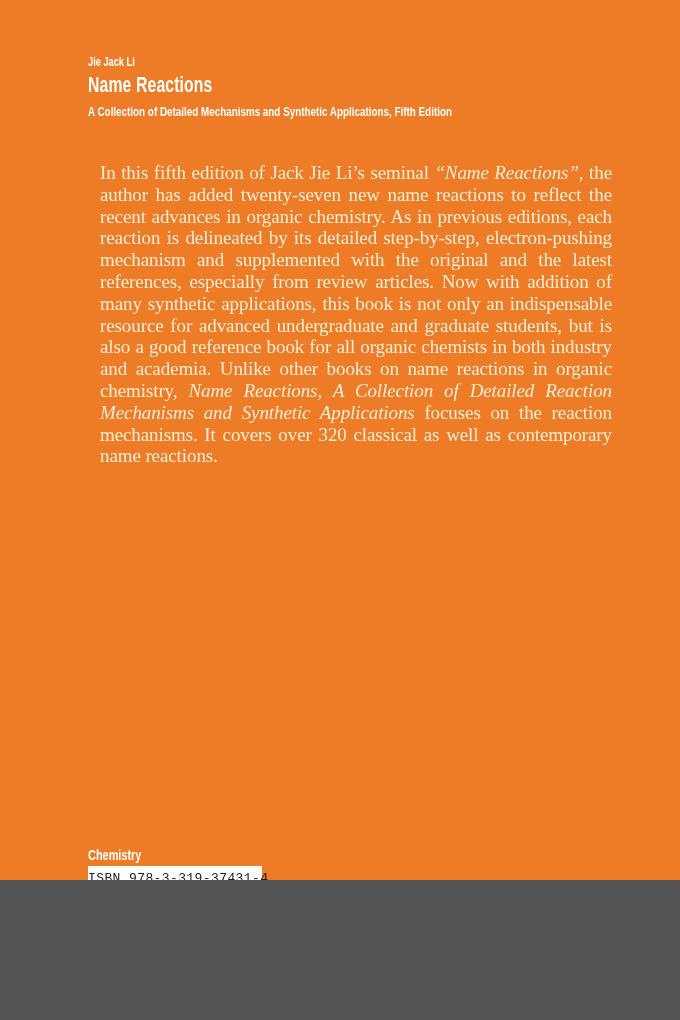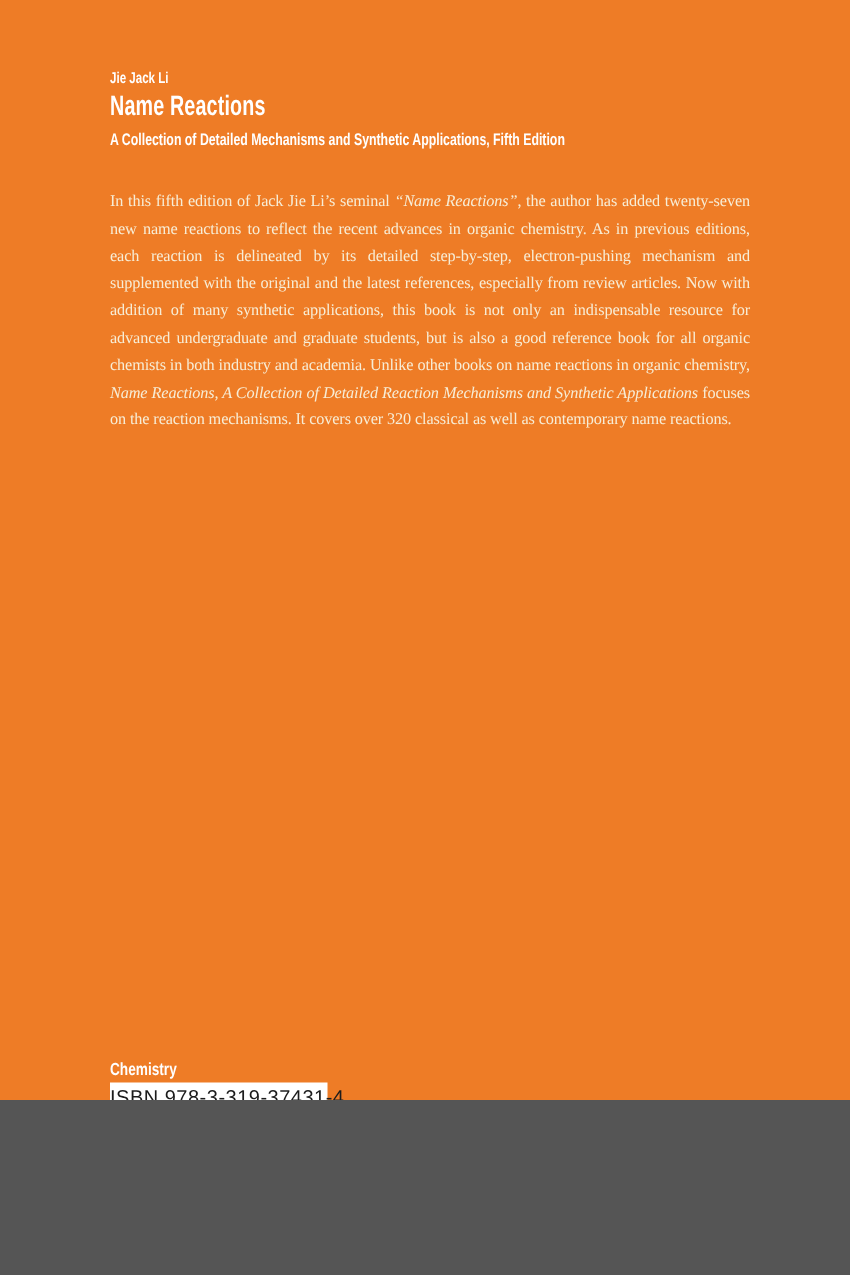--- a/index.html
+++ b/index.html
@@ -18,23 +18,23 @@
   .hdr { position: absolute; left: 88px; color: #FFFFFF; white-space: nowrap; transform-origin: left top; }
   .author   { top: 55px;  font-size: 12.5px; font-weight: bold; transform: scaleX(0.74); }
   .title    { top: 72px;  font-size: 22.5px; font-weight: bold; transform: scaleX(0.70); letter-spacing: 0.2px; }
   .subtitle { top: 104px; font-size: 13.5px; font-weight: bold; transform: scaleX(0.73); }
 
   
   .desc {
     position: absolute;
     left: 88px; top: 150px;
     width: 512px;
-    margin: 0;
+    margin: 12px;
     font-family: "Liberation Serif", serif;
-    font-size: 13px;
+    font-size: 19px;
     line-height: 21.8px;
     letter-spacing: -0.1px;
     color: #F7EDD6;
     text-align: justify;
   }
   .desc i { font-style: italic; }
 
   
   .category {
     position: absolute; left: 88px; top: 847px;
@@ -43,22 +43,22 @@
   }
 
   .barcode-box {
     position: absolute; left: 88px; top: 866px;
     width: 174px; height: 98px;
     background: #FFFFFF;
     box-sizing: border-box;
     padding-top: 5px;
   }
   .isbn {
-    font-family: Liberation Sans, sans-serif;
-    font-size: 16px;
+    font-family: Liberation Mono, monospace;
+    font-size: 13px;
     color: #1C1C1C;
     text-align: center;
     letter-spacing: 0.4px;
     white-space: nowrap;
     height: 15px;
     line-height: 15px;
   }
   .barcode-box svg { display: block; margin-top: 1px; }
 
   .publisher {

